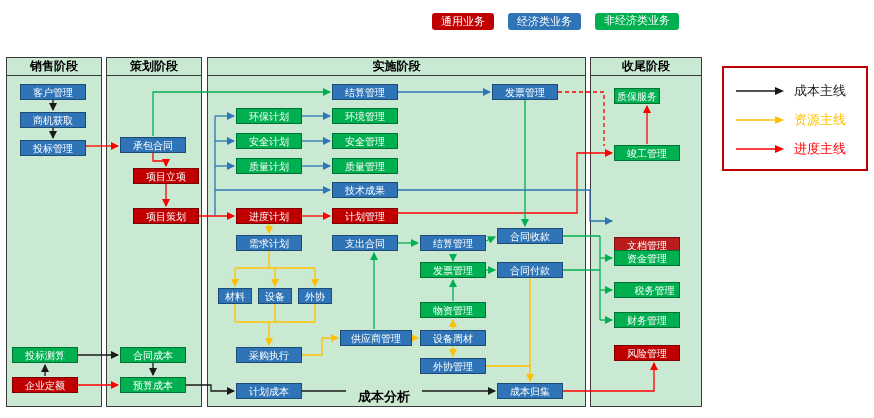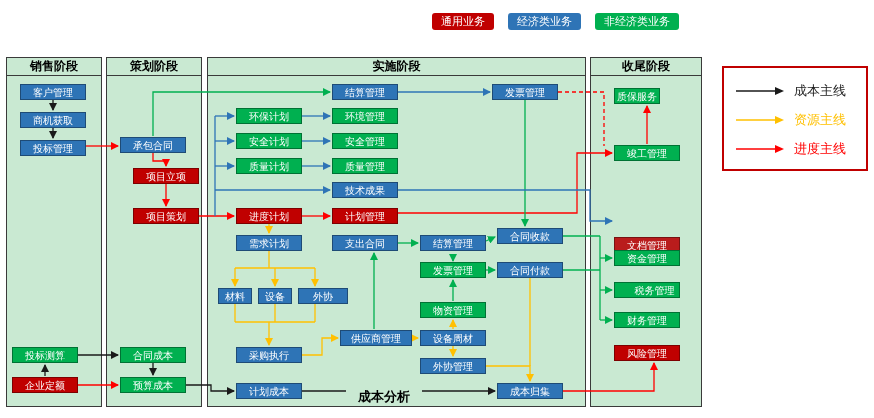--- a/index.html
+++ b/index.html
@@ -16,21 +16,21 @@
   .rl-label{font-size:13px;}
   #footer-label{position:absolute;left:346px;top:388px;width:76px;text-align:center;font-weight:bold;font-size:13px;color:#000;background:#c9e9d2;z-index:4;}
 </style>
 </head>
 <body>
 
 <div id="canvas">
   <div id="top-legend">
       <span class="badge" style="background: rgb(192, 0, 0);">通用业务</span>
       <span class="badge" style="background: rgb(46, 116, 182);">经济类业务</span>
-      <span class="badge" style="background: rgb(0, 176, 80);">非经济类业务</span>
+      <span class="badge" style="background: rgb(0, 176, 80); font-family: Liberation Mono, monospace;">非经济类业务</span>
     </div>
   <div id="phases">
       <div class="phase" style="left: 6px; top: 57px; width: 96px; height: 350px;">
         <div class="phase-header">销售阶段</div>
       </div>
       <div class="phase" style="left: 106px; top: 57px; width: 96px; height: 350px;">
         <div class="phase-header">策划阶段</div>
       </div>
       <div class="phase" style="left: 207px; top: 57px; width: 379px; height: 350px;">
         <div class="phase-header">实施阶段</div>
@@ -139,21 +139,21 @@
       <div class="node" style="left: 236px; top: 208px; width: 66px; height: 16px; background: rgb(192, 0, 0);">进度计划</div>
       <div class="node" style="left: 332px; top: 208px; width: 66px; height: 16px; background: rgb(192, 0, 0);">计划管理</div>
       <div class="node" style="left: 236px; top: 235px; width: 66px; height: 16px; background: rgb(46, 116, 182);">需求计划</div>
       <div class="node" style="left: 332px; top: 235px; width: 66px; height: 16px; background: rgb(46, 116, 182);">支出合同</div>
       <div class="node" style="left: 420px; top: 235px; width: 66px; height: 16px; background: rgb(46, 116, 182);">结算管理</div>
       <div class="node" style="left: 497px; top: 228px; width: 66px; height: 16px; background: rgb(46, 116, 182);">合同收款</div>
       <div class="node" style="left: 420px; top: 262px; width: 66px; height: 16px; background: rgb(0, 176, 80);">发票管理</div>
       <div class="node" style="left: 497px; top: 262px; width: 66px; height: 16px; background: rgb(46, 116, 182);">合同付款</div>
       <div class="node" style="left: 218px; top: 288px; width: 34px; height: 16px; background: rgb(46, 116, 182);">材料</div>
       <div class="node" style="left: 258px; top: 288px; width: 34px; height: 16px; background: rgb(46, 116, 182);">设备</div>
-      <div class="node" style="left: 298px; top: 288px; width: 50px; height: 16px; background: rgb(46, 116, 182);">外协</div>
+      <div class="node" style="left: 298px; top: 288px; width: 34px; height: 16px; background: rgb(46, 116, 182);">外协</div>
       <div class="node" style="left: 420px; top: 302px; width: 66px; height: 16px; background: rgb(0, 176, 80);">物资管理</div>
       <div class="node" style="left: 340px; top: 330px; width: 72px; height: 16px; background: rgb(46, 116, 182);">供应商管理</div>
       <div class="node" style="left: 420px; top: 330px; width: 66px; height: 16px; background: rgb(46, 116, 182);">设备周材</div>
       <div class="node" style="left: 236px; top: 347px; width: 66px; height: 16px; background: rgb(46, 116, 182);">采购执行</div>
       <div class="node" style="left: 420px; top: 358px; width: 66px; height: 16px; background: rgb(46, 116, 182);">外协管理</div>
       <div class="node" style="left: 236px; top: 383px; width: 66px; height: 16px; background: rgb(46, 116, 182);">计划成本</div>
       <div class="node" style="left: 497px; top: 383px; width: 66px; height: 16px; background: rgb(46, 116, 182);">成本归集</div>
       <div class="node" style="left: 614px; top: 88px; width: 46px; height: 16px; background: rgb(0, 176, 80);">质保服务</div>
       <div class="node" style="left: 614px; top: 145px; width: 66px; height: 16px; background: rgb(0, 176, 80);">竣工管理</div>
       <div class="node" style="left: 614px; top: 213px; width: 66px; height: 16px; background: #b91c1c; margin-top: 24px;">文档管理</div>

